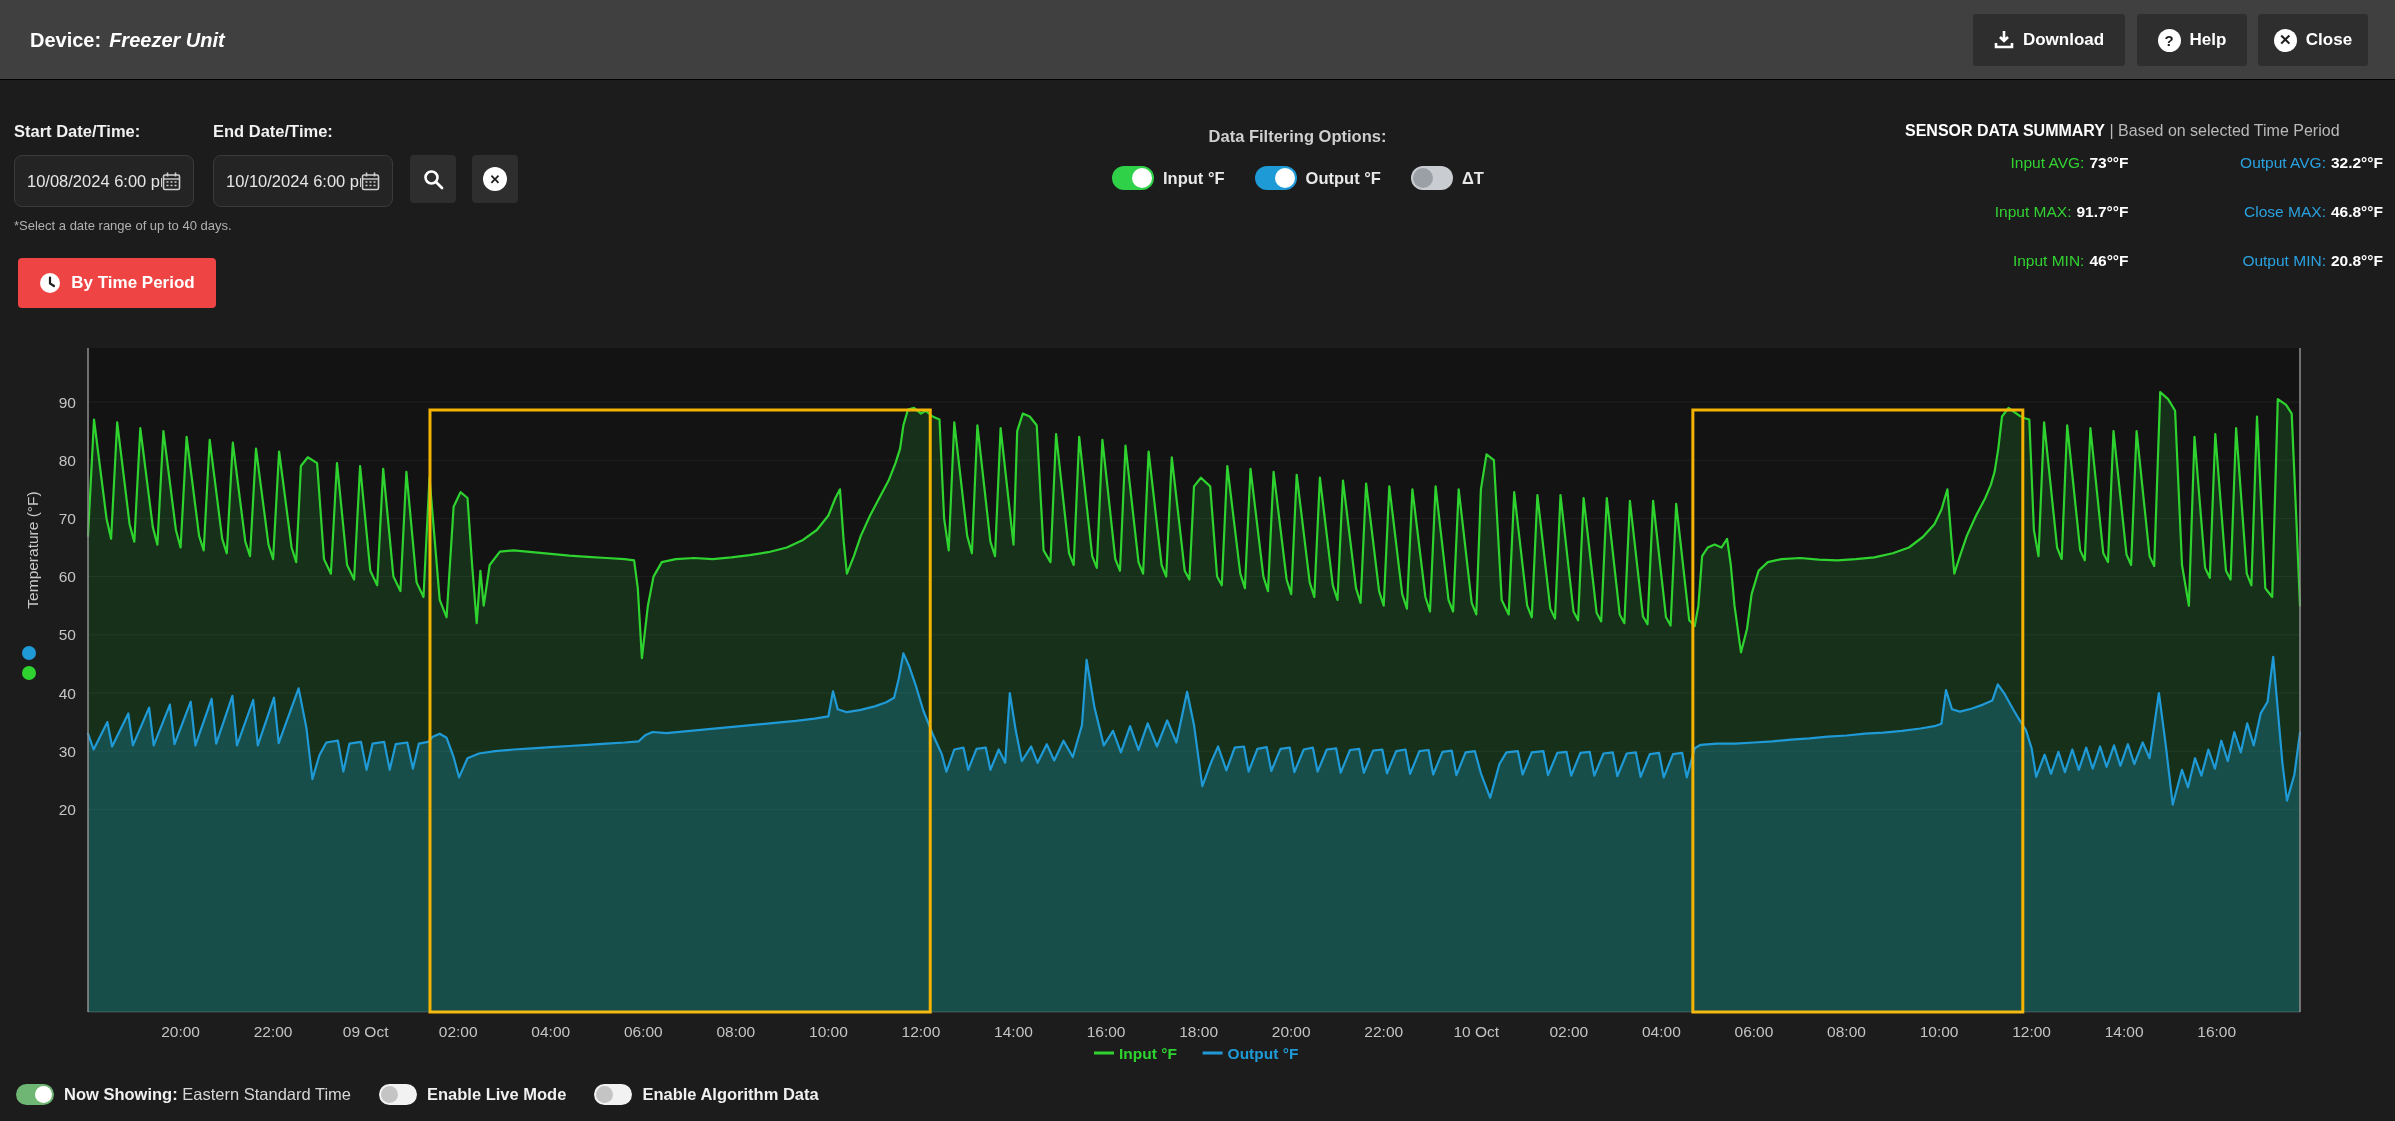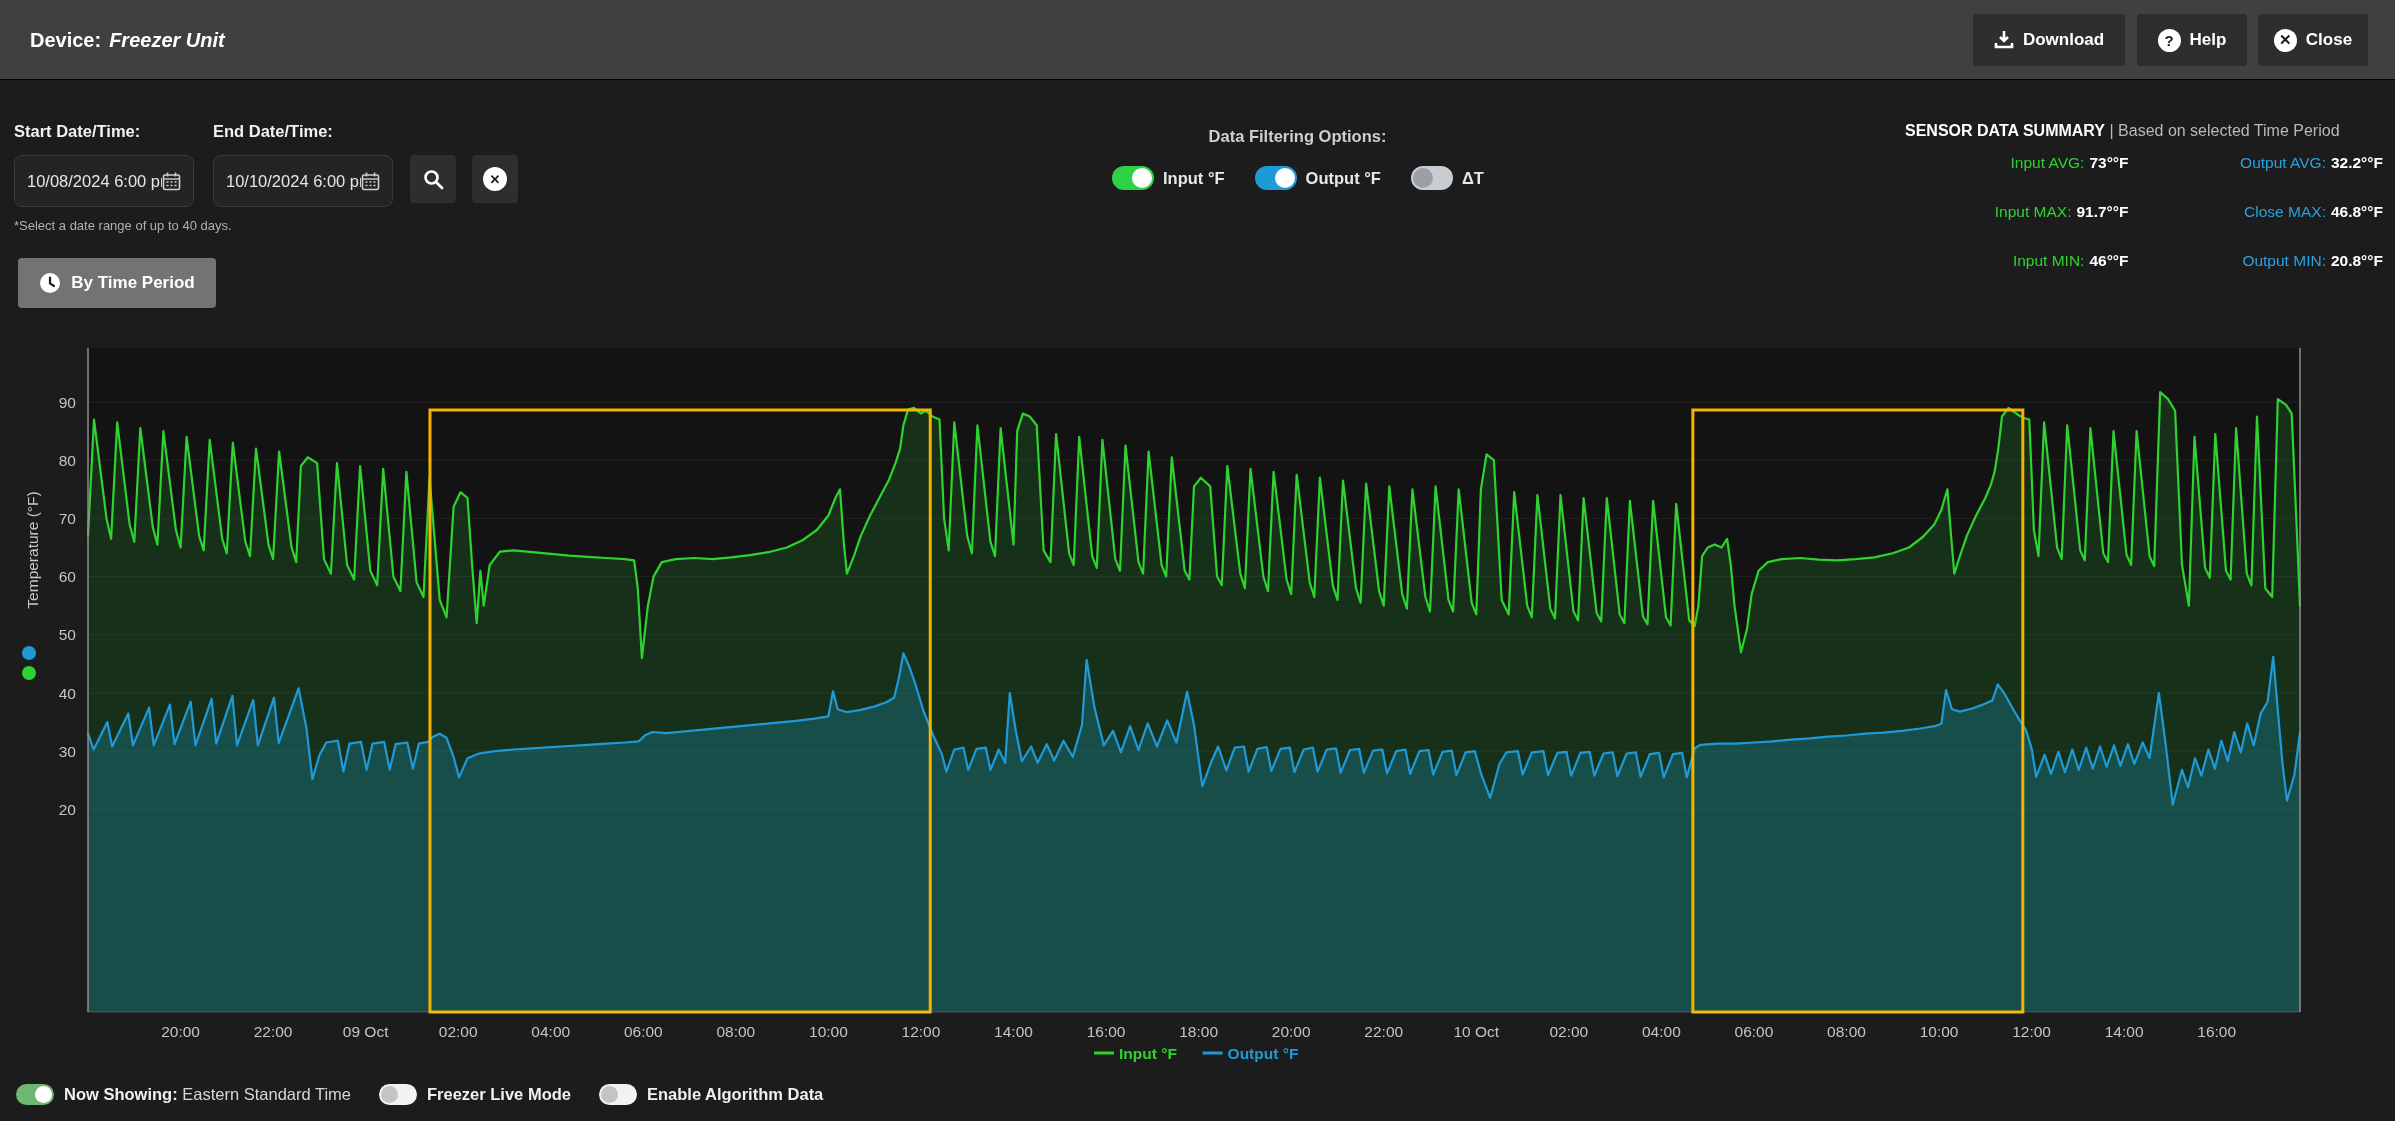--- a/index.html
+++ b/index.html
@@ -26,21 +26,21 @@
 
   
   .ctl-label { position:absolute; font-size:16.5px; font-weight:bold; color:#f2f2f2; }
   .date-input { position:absolute; top:155px; width:180px; height:52px; background:#242424;
     border:1px solid #3a3a3a; border-radius:8px; display:flex; align-items:center; padding:0 12px; }
   .date-input input { flex:1; background:transparent; border:none; outline:none; color:#e6e6e6;
     font-size:16.5px; font-family:inherit; min-width:0; }
   .sq-btn { position:absolute; top:155px; width:46px; height:48px; background:#2e2e2e; border:none;
     border-radius:4px; display:flex; align-items:center; justify-content:center; cursor:pointer; }
   #range-note { position:absolute; left:14px; top:218px; font-size:13px; color:#b0b0b0; }
-  #btn-period { position:absolute; left:18px; top:258px; width:198px; height:50px; background:#737373;
+  #btn-period { position:absolute; left:18px; top:258px; width:198px; height:50px; background:#ef4444;
     border:none; border-radius:4px; color:#fff; font-weight:bold; font-size:17px; font-family:inherit;
     display:flex; align-items:center; justify-content:center; gap:10px; cursor:pointer; }
 
   
   #filters-title { position:absolute; left:1185px; top:127px; width:225px; text-align:center;
     font-size:16.5px; font-weight:bold; color:#cfcfcf; }
   #filter-toggles { position:absolute; left:1112px; top:166px; display:flex; align-items:center; gap:30px; }
   .switch { position:relative; width:42px; height:24px; border-radius:13px; cursor:pointer; flex:none; }
   .switch .knob { position:absolute; top:2px; width:20px; height:20px; border-radius:50%; background:#fff; }
   .switch.on .knob { right:2px; }
@@ -241,21 +241,21 @@
       <div class="toggle-row">
         <div class="fswitch on" style="background: rgb(111, 181, 115);">
           <div class="knob"></div>
         </div>
         <span class="flabel"><b>Now Showing:</b> Eastern Standard Time</span>
       </div>
       <div class="toggle-row">
         <div class="fswitch off">
           <div class="knob"></div>
         </div>
-        <span class="flabel"><b>Freezer Live Mode</b></span>
+        <span class="flabel"><b>Enable Live Mode</b></span>
       </div>
       <div class="toggle-row">
         <div class="fswitch off">
           <div class="knob"></div>
         </div>
         <span class="flabel"><b>Enable Algorithm Data</b></span>
       </div>
     </div>
 
 </div>

